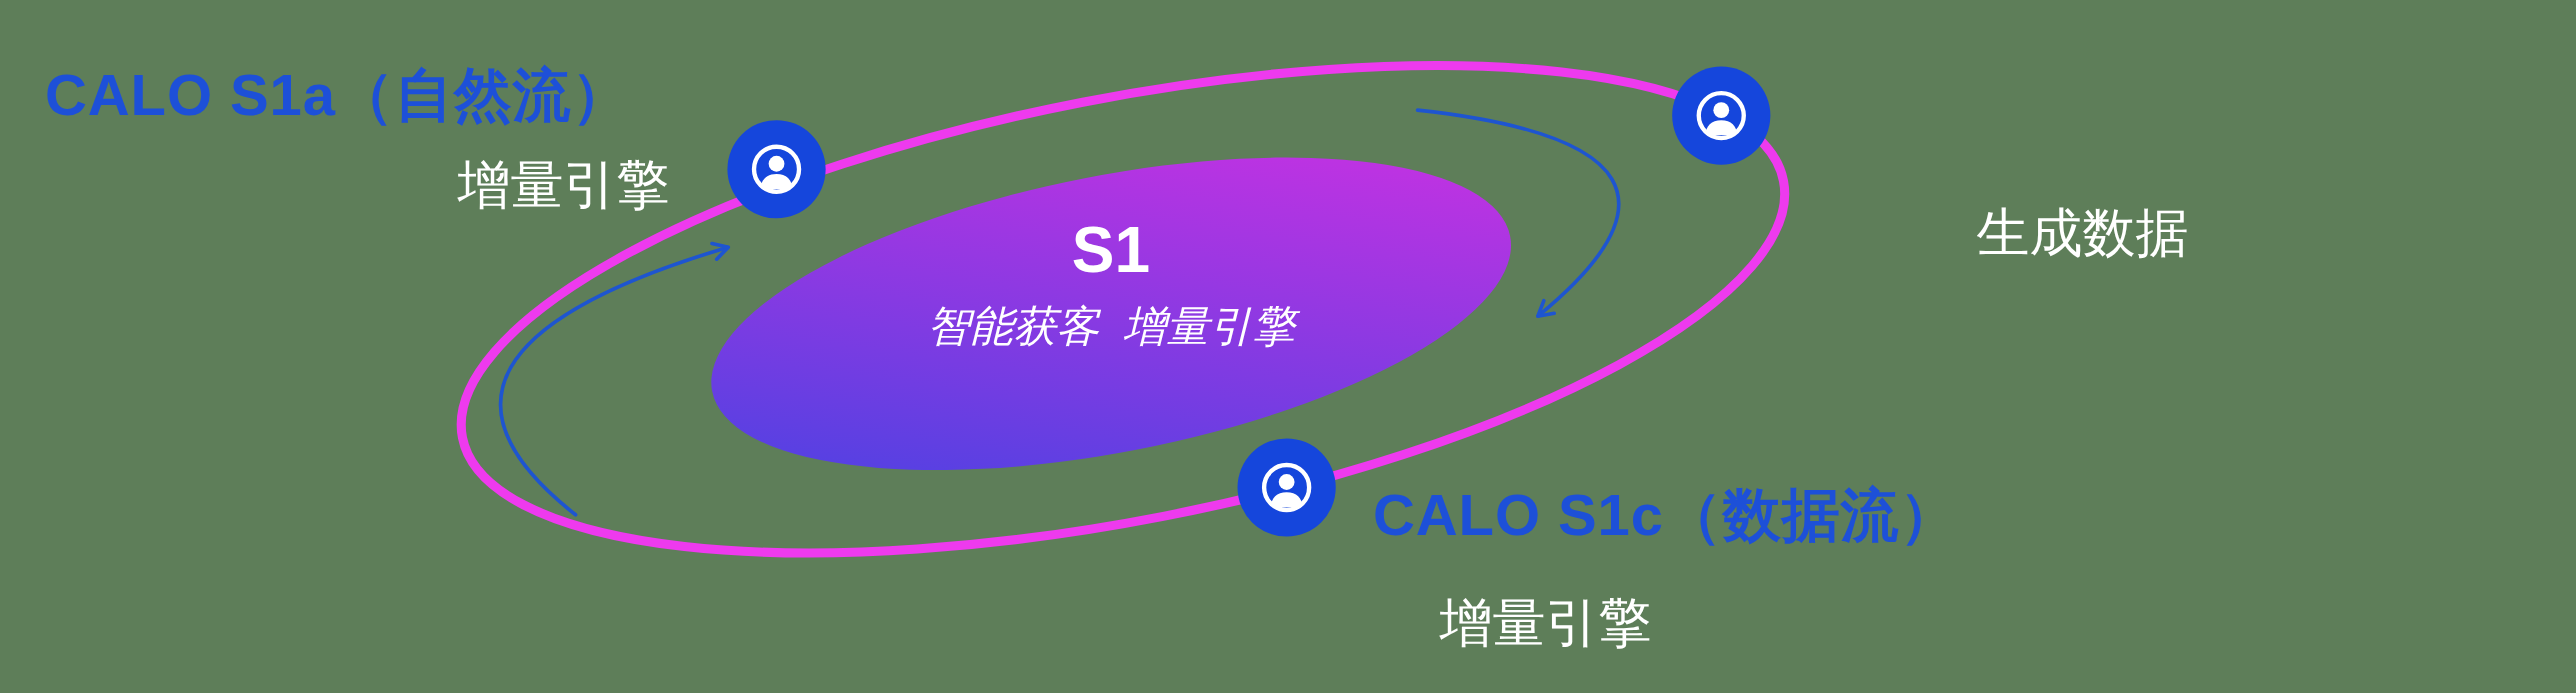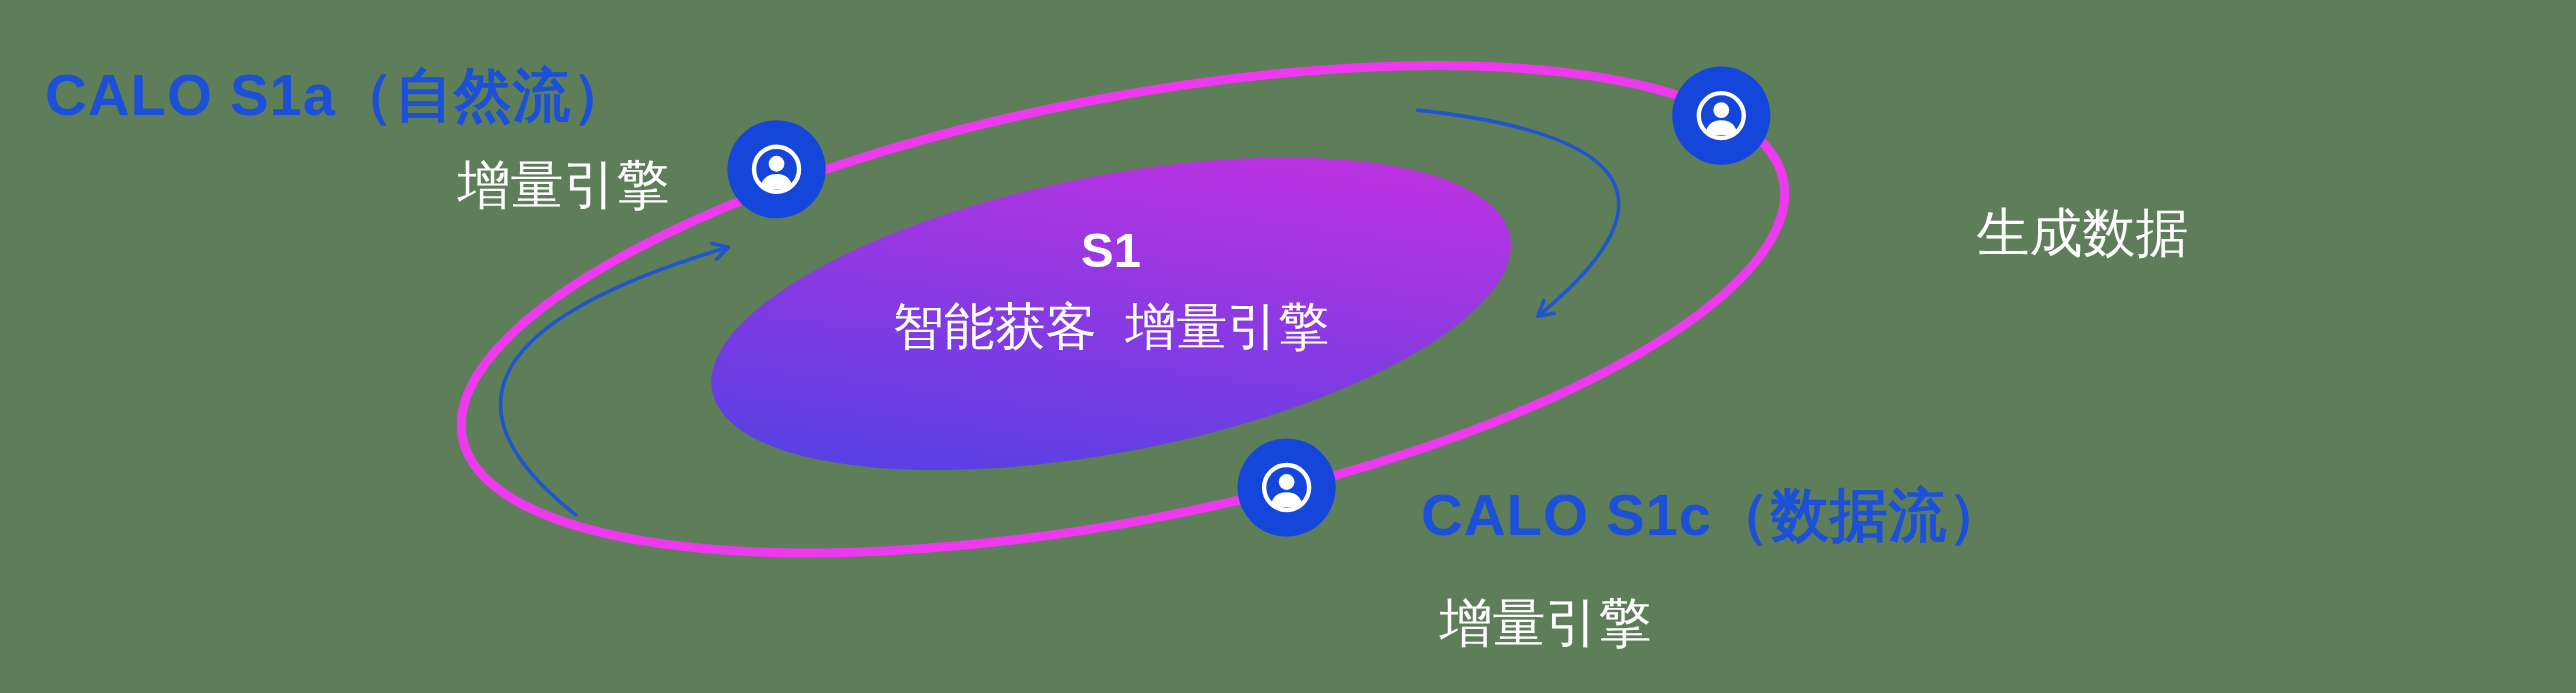--- a/index.html
+++ b/index.html
@@ -62,29 +62,30 @@
   }
   .core-text {
     position: absolute;
     left: 838px;
     top: 207px;
     width: 546px;
     text-align: center;
     color: var(--text-white);
   }
   .core-title {
-    font-size: 49px;
+    font-size: 64px;
     font-weight: 600;
     line-height: 87px;
   }
   .core-subtitle {
-    font-size: 51px;
+    font-size: 43px;
     font-weight: 500;
     line-height: 65px;
     white-space: pre;
+    font-style: italic;
   }
 </style>
 </head>
 <body>
 
 <div class="stage">
 
   <svg class="layer-svg" viewBox="0 0 2833 763">
     <defs>
       <linearGradient id="coreGrad" x1="0" y1="1" x2="1" y2="0">
@@ -132,17 +133,17 @@
   <div class="core-text">
     <div class="core-title">S1</div>
     <div class="core-subtitle">智能获客  增量引擎</div>
   </div>
 
   <div class="txt label-blue" style="left:45px; top:60px;">CALO S1a（自然流）</div>
   <div class="txt label-white" style="left:400px; top:153px; width:327px;">增量引擎</div>
 
   <div class="txt label-white" style="left:1919px; top:189px; width:327px;margin-top:12px;">生成数据</div>
 
-  <div class="txt label-blue" style="left:1373px; top:480px;margin-left:48px;">CALO S1c（数据流）</div>
+  <div class="txt label-blue" style="left:1373px; top:480px;">CALO S1c（数据流）</div>
   <div class="txt label-white" style="left:1382px; top:591px; width:327px;">增量引擎</div>
 
 </div>
 
 
 </body></html>

